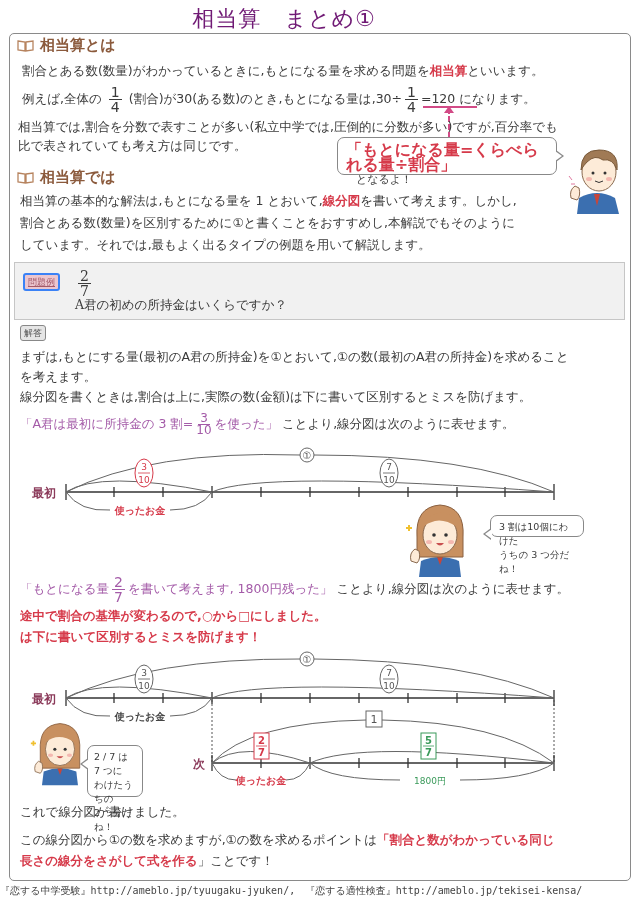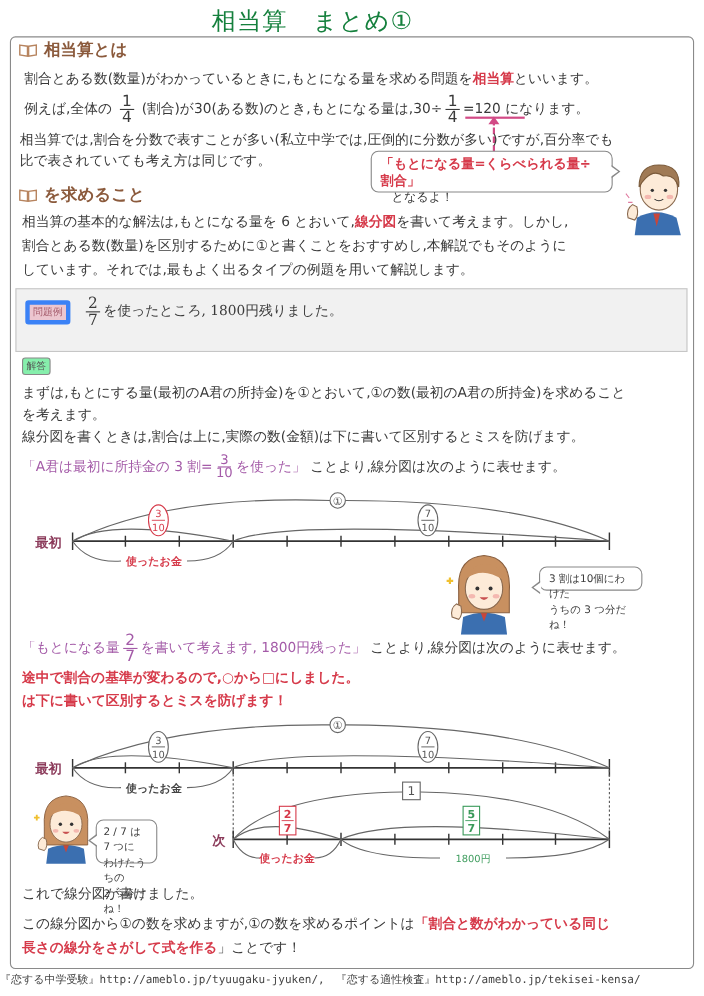--- a/index.html
+++ b/index.html
@@ -1,19 +1,19 @@
 <!DOCTYPE html>
 <html><head>
 <meta charset="utf-8">
 <style>
   * { box-sizing: border-box; margin: 0; padding: 0; }
   html, body { width: 640px; height: 905px; background: #ffffff; overflow: hidden; }
   body { font-family: "DejaVu Sans", "Liberation Sans", sans-serif; color: #3a3a3a; position: relative; }
 
-  .title { position: absolute; top: 4px; left: 0; width: 568px; text-align: center; font-size: 22px; color: #15803d; letter-spacing: 1px; }
+  .title { position: absolute; top: 4px; left: 0; width: 568px; text-align: center; font-size: 22px; color: #701a75; letter-spacing: 1px; }
 
   .frame { position: absolute; left: 9px; top: 33px; width: 622px; height: 848px; border: 1px solid #8a8a8a; border-radius: 5px; }
 
   .sec-head { position: absolute; font-size: 15px; font-weight: bold; color: #8b5a3c; display: flex; align-items: center; gap: 6px; }
   .book-icon { width: 17px; height: 13px; display: inline-block; }
 
   .p { position: absolute; font-size: 12.5px; line-height: 20px; color: #3a3a3a; white-space: nowrap; }
   .red { color: #d63a4a; font-weight: bold; }
   .purple { color: #a45ba8; }
 
@@ -21,30 +21,30 @@
   .frac .num { border-bottom: 1px solid currentColor; padding: 0 2px; }
   .frac.big { font-size: 14px; line-height: 14px; }
 
   .underline-pink { position: absolute; left: 423px; top: 106px; width: 54px; height: 2px; background: #d24a86; }
   .arrow-pink { position: absolute; left: 448px; top: 108px; width: 2px; height: 30px; border-left: 2px dashed #d24a86; }
   .arrow-head { position: absolute; left: 444px; top: 106px; width: 0; height: 0; border-left: 5px solid transparent; border-right: 5px solid transparent; border-bottom: 7px solid #d24a86; }
 
   .bubble { position: absolute; background: #fff; border: 1px solid #888; border-radius: 7px; font-size: 11px; line-height: 15px; padding: 4px 8px; color: #3a3a3a; }
   .bubble.b1 { left: 337px; top: 137px; width: 220px; height: 38px; }
   .bubble.b2 { left: 490px; top: 515px; width: 94px; height: 22px; font-size: 9.5px; line-height: 14px; padding: 4px 8px; }
-  .bubble.b3 { left: 87px; top: 745px; width: 56px; height: 40px; font-size: 9.5px; line-height: 14px; padding: 4px 6px; }
+  .bubble.b3 { left: 87px; top: 745px; width: 56px; height: 52px; font-size: 9.5px; line-height: 14px; padding: 4px 6px; }
   .bubble .tail-r { position: absolute; right: -8px; top: 12px; width: 0; height: 0; border-top: 6px solid transparent; border-bottom: 6px solid transparent; border-left: 8px solid #888; }
   .bubble .tail-r::after { content: ""; position: absolute; left: -9px; top: -5px; border-top: 5px solid transparent; border-bottom: 5px solid transparent; border-left: 7px solid #fff; }
   .bubble .tail-l { position: absolute; left: -8px; top: 12px; width: 0; height: 0; border-top: 6px solid transparent; border-bottom: 6px solid transparent; border-right: 8px solid #888; }
   .bubble .tail-l::after { content: ""; position: absolute; left: 2px; top: -5px; border-top: 5px solid transparent; border-bottom: 5px solid transparent; border-right: 7px solid #fff; }
 
   .problem-box { position: absolute; left: 14px; top: 262px; width: 611px; height: 58px; background: #f1f1f1; border: 1px solid #c6c6c6; }
   .tag { position: absolute; font-size: 9px; padding: 1px 3px; border-radius: 3px; line-height: 12px; }
-  .tag.problem { left: 8px; top: 10px; background: #ecc6cf; border: 4px solid #3b82f6; color: #a35a6a; }
-  .tag.answer { left: 20px; top: 325px; background: #86efac; border: 1px solid #888; color: #555; }
+  .tag.problem { left: 8px; top: 10px; background: #ecc6cf; border: 2px solid #3b82f6; color: #a35a6a; text-decoration: underline; }
+  .tag.answer { left: 20px; top: 325px; background: #e5e5e5; border: 1px solid #888; color: #555; }
   .problem-text { position: absolute; left: 60px; font-size: 12.5px; line-height: 20px; white-space: nowrap; color: #3a3a3a; font-family: "DejaVu Serif", "Liberation Serif", serif; }
 
   .footer { position: absolute; left: 0; top: 884px; width: 516px; text-align: right; padding-right: 20px; font-size: 10px; color: #444; font-family: "DejaVu Sans Mono", "Liberation Mono", monospace; white-space: nowrap; }
 
   svg text { font-family: "DejaVu Sans", "Liberation Sans", sans-serif; }
   .diagram { position: absolute; left: 0; }
   .char { position: absolute; }
 </style>
 </head>
 <body>
@@ -76,21 +76,21 @@
   <span>になります。</span>
 </div>
 <div class="underline-pink"></div>
 <div class="arrow-pink"></div>
 <div class="arrow-head"></div>
 
 <div class="p" style="left:18px; top:117px;">相当算では,割合を分数で表すことが多い(私立中学では,圧倒的に分数が多い)ですが,百分率でも</div>
 <div class="p" style="left:18px; top:136px;">比で表されていても考え方は同じです。</div>
 
 <div class="bubble b1">
-  <div class="red" style="font-size:12px;">「もとになる量=くらべられる量÷割合」</div>
+  <div class="red" style="font-size:16px;">「もとになる量=くらべられる量÷割合」</div>
   <div style="padding-left:10px;">となるよ！</div>
   <span class="tail-r"></span>
 </div>
 
 <svg class="char" style="left:567px; top:140px;" width="60" height="74" viewBox="0 0 60 74">
   <path d="M10 74 L12 58 Q30 48 48 58 L52 74 Z" fill="#3b6fb0"></path>
   <path d="M27 54 L30 66 L33 54 Z" fill="#c8463a"></path>
   <ellipse cx="32" cy="32" rx="17" ry="19" fill="#fdebd8" stroke="#8a6a50" stroke-width="1"></ellipse>
   <path d="M14 30 Q14 10 32 10 Q52 10 50 30 Q46 18 36 20 Q28 14 20 22 Q16 26 14 30 Z" fill="#a07a55" stroke="#7a5a3a" stroke-width="1"></path>
   <circle cx="26" cy="33" r="1.5" fill="#333"></circle>
@@ -99,36 +99,37 @@
   <ellipse cx="22" cy="39" rx="3" ry="2" fill="#f4b8b0"></ellipse>
     <ellipse cx="42" cy="39" rx="3" ry="2" fill="#f4b8b0"></ellipse>
   <path d="M4 58 Q2 50 8 46 L12 48 Q14 56 10 60 Z" fill="#fdebd8" stroke="#8a6a50" stroke-width="1"></path>
   <path d="M2 36 L5 40 M4 44 L8 44" stroke="#e07aa0" stroke-width="1"></path>
 </svg>
 
 <div class="sec-head" style="left:17px; top:168px;">
   <svg class="book-icon" viewBox="0 0 17 13">
       <path d="M1 2 L8 3 L8 12 L1 11 Z M9 3 L16 2 L16 11 L9 12 Z" fill="none" stroke="#b7845f" stroke-width="1.3"></path>
     </svg>
-  <span>を求めること</span>
+  <span>相当算では</span>
 </div>
 <div class="p" style="left:20px; top:191px;">
-  <span>相当算の基本的な解法は,もとになる量を 6 とおいて,</span><span class="red">線分図</span><span>を書いて考えます。しかし,</span>
+  <span>相当算の基本的な解法は,もとになる量を 1 とおいて,</span><span class="red">線分図</span><span>を書いて考えます。しかし,</span>
 </div>
 <div class="p" style="left:20px; top:213px;">割合とある数(数量)を区別するために①と書くことをおすすめし,本解説でもそのように</div>
 <div class="p" style="left:20px; top:235px;">しています。それでは,最もよく出るタイプの例題を用いて解説します。</div>
 
 <div class="problem-box">
   <span class="tag problem">問題例</span>
   <div class="problem-text" style="top:6px;">
     <span class="frac big">
         <span class="num">2</span>
         <span>7</span>
-      </span><span>を使ったところ, 1800円残りました。</span>
+      </span>
   </div>
+  <div class="problem-text" style="top:32px;">A君の初めの所持金はいくらですか？</div>
 </div>
 
 <span class="tag answer">解答</span>
 <div class="p" style="left:20px; top:347px;">まずは,もとにする量(最初のA君の所持金)を①とおいて,①の数(最初のA君の所持金)を求めること</div>
 <div class="p" style="left:20px; top:367px;">を考えます。</div>
 <div class="p" style="left:20px; top:387px;">線分図を書くときは,割合は上に,実際の数(金額)は下に書いて区別するとミスを防げます。</div>
 <div class="p" style="left:20px; top:413px;">
   <span class="purple">「A君は最初に所持金の 3 割=</span><span class="frac purple">
       <span class="num">3</span>
       <span>10</span>

